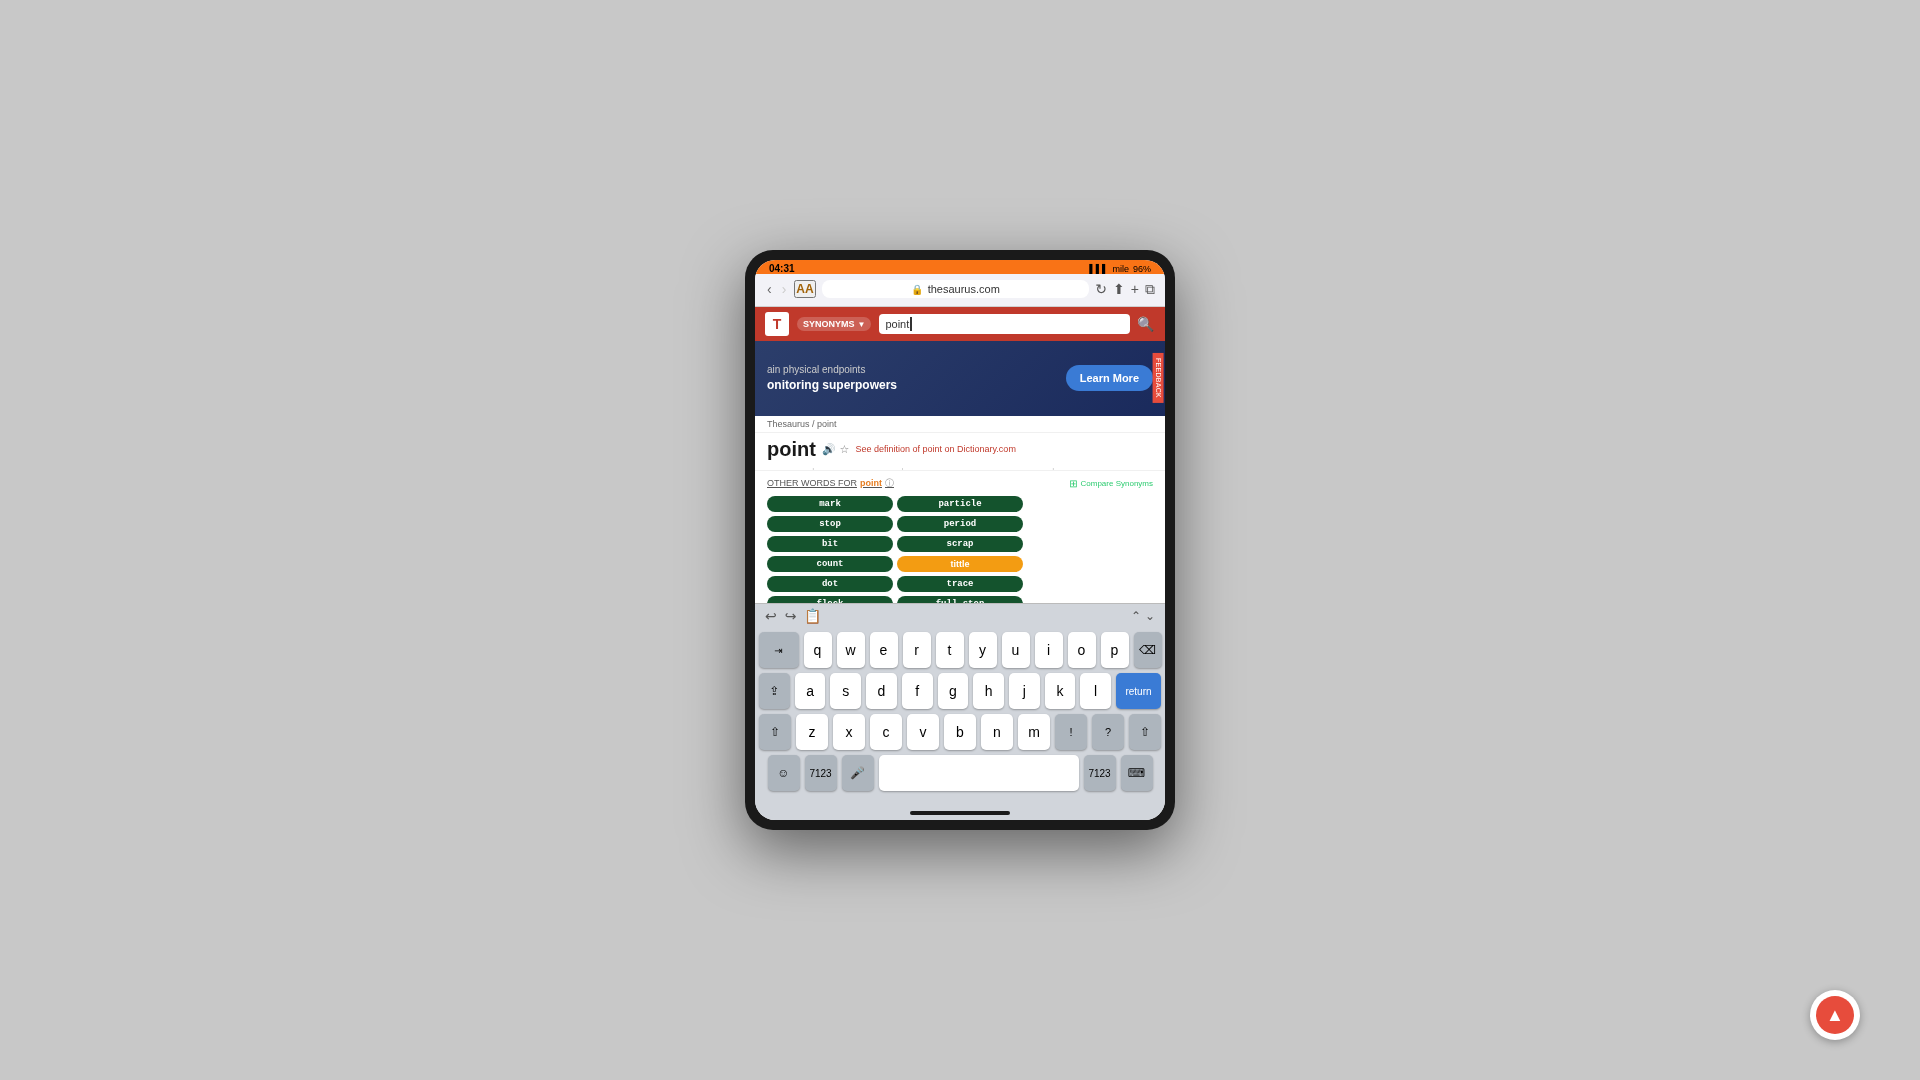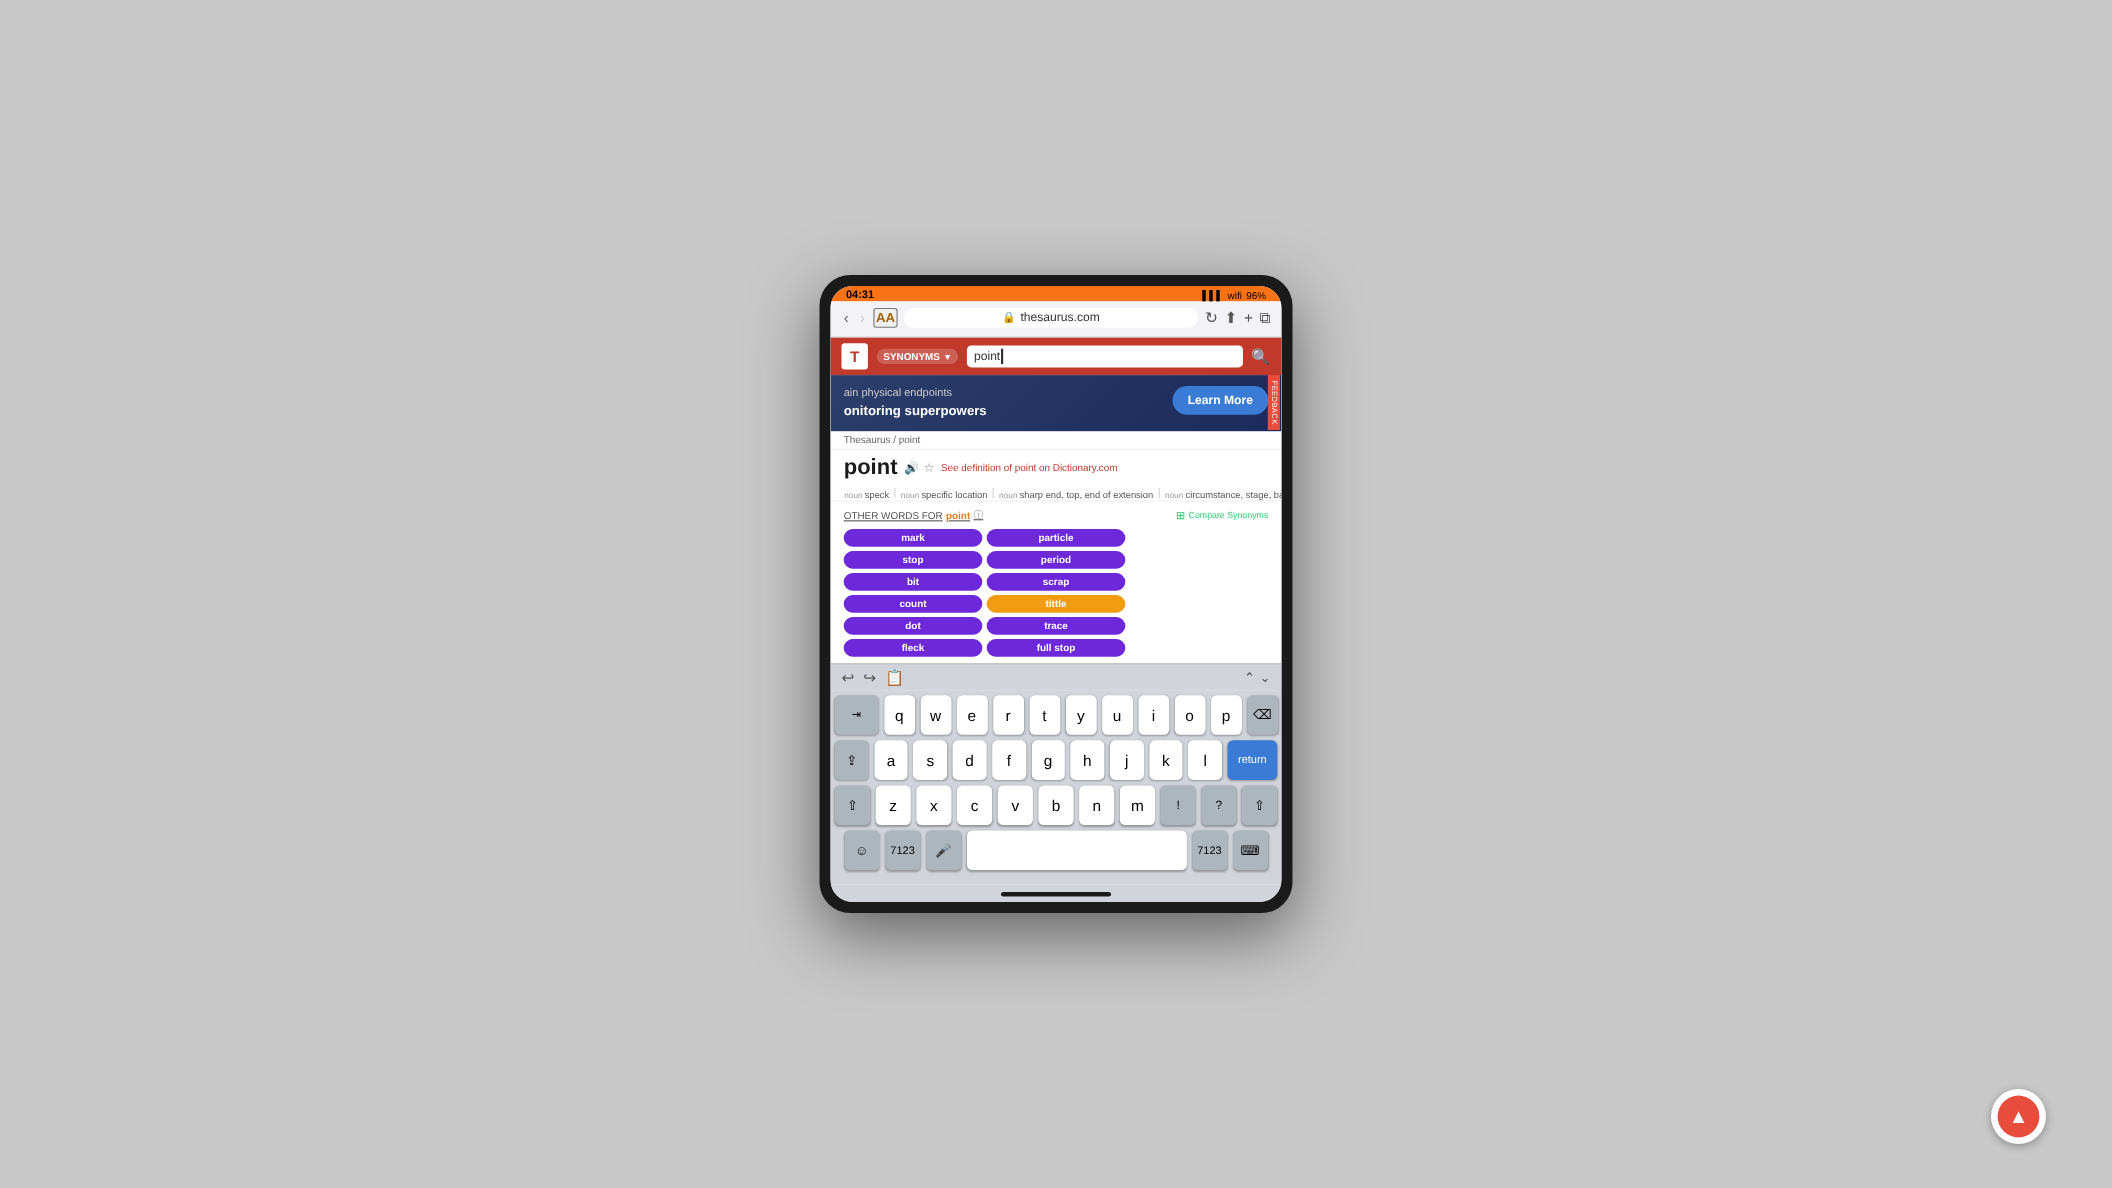--- a/index.html
+++ b/index.html
@@ -166,23 +166,23 @@
       flex: 1;
       overflow: hidden;
       display: flex;
       flex-direction: column;
       background: #fff;
     }
 
     
     .banner-ad {
       background: linear-gradient(135deg, #2c3e6b 0%, #1a2a5c 100%);
-      padding: 10px 12px;
-      display: flex;
-      align-items: flex-start;
+      padding: 22px 12px;
+      display: flex;
+      align-items: center;
       justify-content: space-between;
       position: relative;
     }
 
     .banner-text {
       color: #fff;
       font-size: 11px;
       line-height: 1.4;
       font-weight: 500;
     }
@@ -326,21 +326,21 @@
     .word-tag {
       display: inline-block;
       padding: 3px 8px;
       border-radius: 12px;
       font-size: 9px;
       font-weight: 600;
       text-align: center;
       cursor: pointer;
     }
 
-    .word-tag.primary { background: #6d28d9; color: #fff; }
+    .word-tag.primary { background: #14532d; color: #fff; font-family: Liberation Mono, monospace; }
     .word-tag.secondary { background: #f39c12; color: #fff; }
 
     
     .keyboard-toolbar {
       background: #d1d5db;
       padding: 4px 10px;
       display: flex;
       align-items: center;
       justify-content: space-between;
       border-top: 1px solid #bbb;
@@ -470,21 +470,21 @@
 </head>
 <body>
 
 <div class="tablet">
   <div class="tablet-screen">
 
     <div style="background:#f97316; display:flex; justify-content:space-between; padding:3px 14px 0; align-items:center;">
       <span style="font-size:10px;font-weight:700;color:#000;">04:31</span>
       <div style="display:flex;gap:4px;align-items:center;">
         <span style="font-size:9px;color:#000;">▌▌▌</span>
-        <span style="font-size:9px;color:#000;">wifi</span>
+        <span style="font-size:9px;color:#000;">mile</span>
         <span style="font-size:9px;color:#000;">96%</span>
       </div>
     </div>
 
     <div class="browser-chrome">
       <div class="browser-top-bar">
         <button class="browser-nav-btn">‹</button>
         <button class="browser-nav-btn disabled">›</button>
         <button class="browser-aa">AA</button>
 

